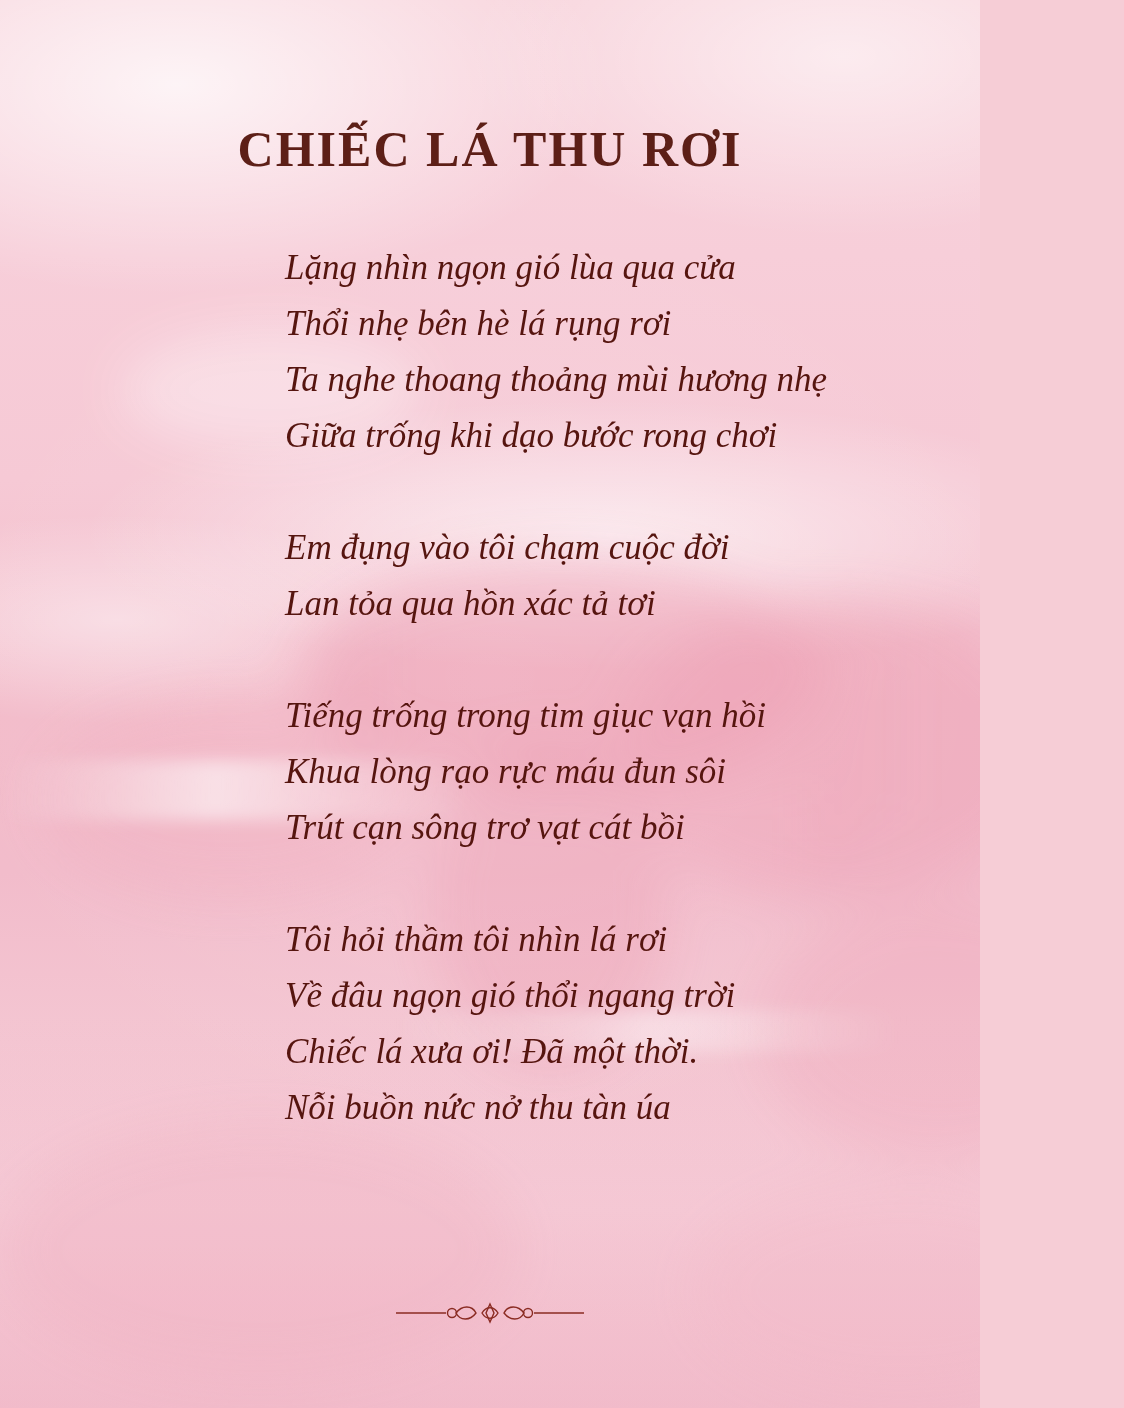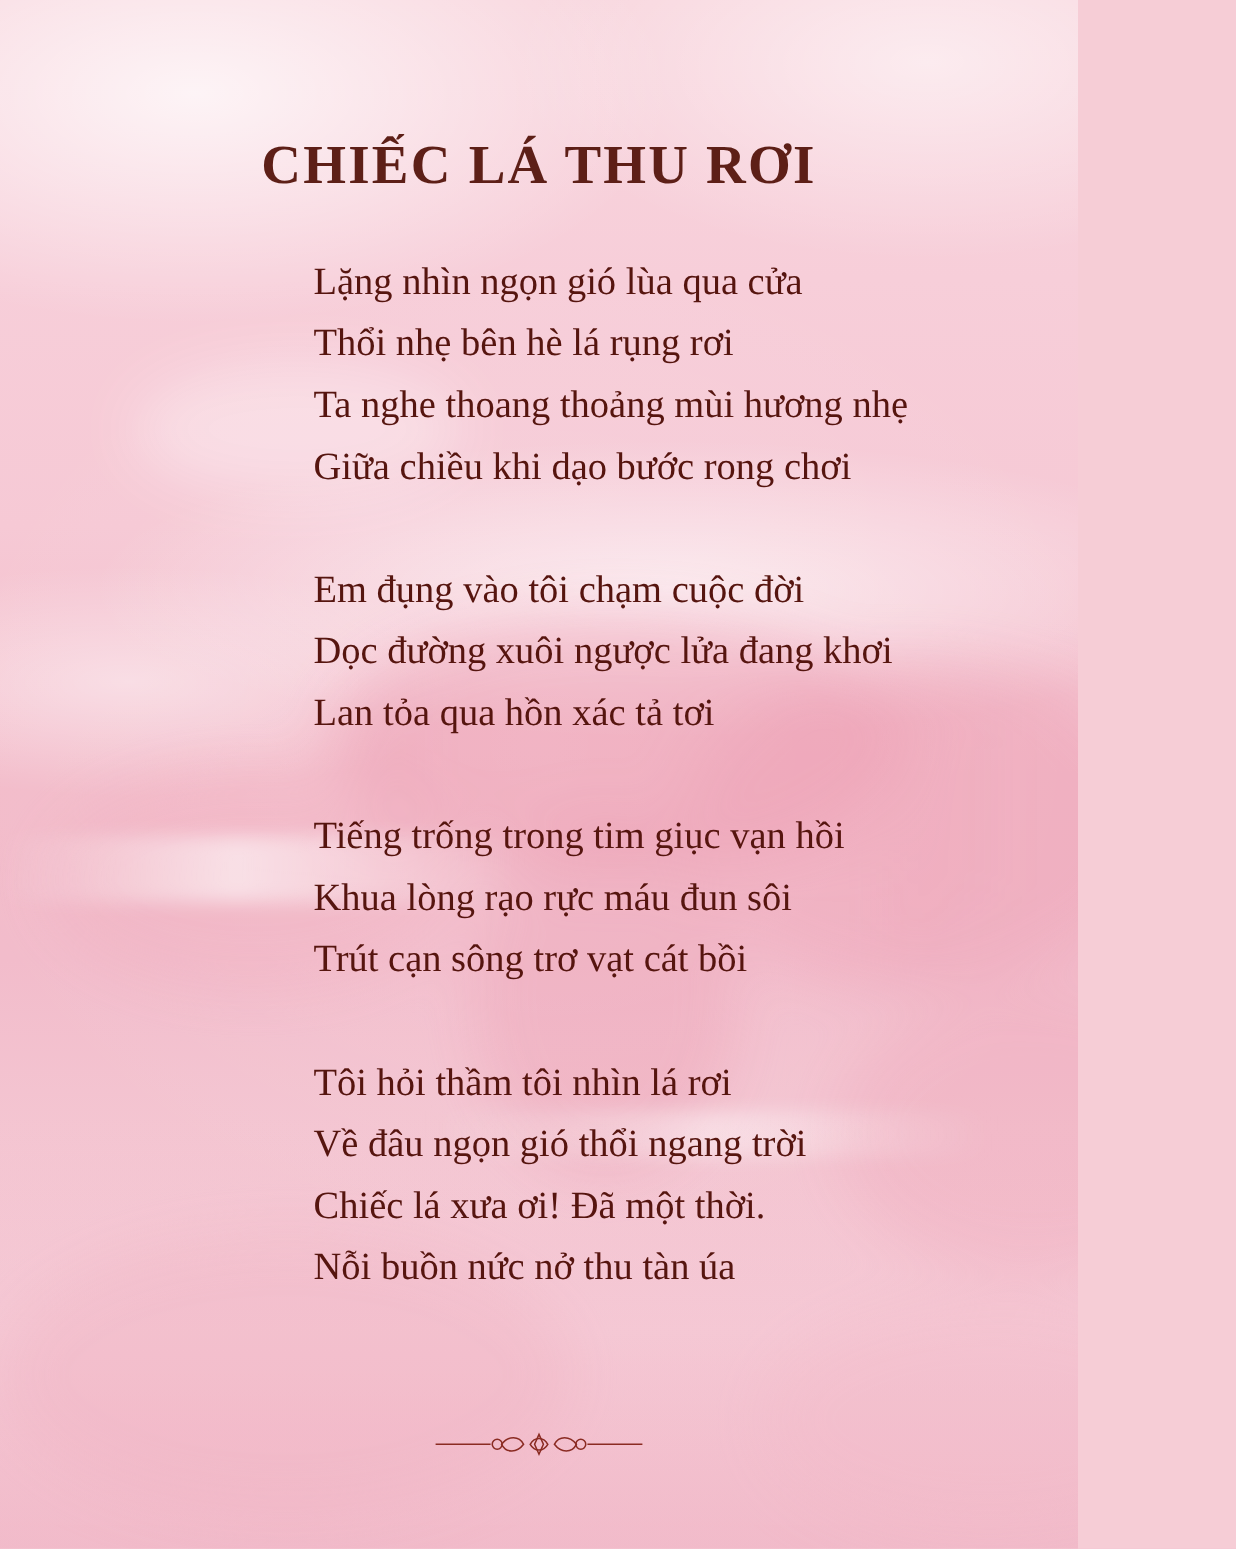--- a/index.html
+++ b/index.html
@@ -116,21 +116,22 @@
   }
 
   .stanzas {
     position: absolute;
     top: 228px;
     left: 285px;
     width: 760px;
   }
 
   .stanza {
-    margin: 0 0 56px 0;
+    margin: 12px 0 56px 0;
+    font-style: italic;
   }
   .stanza:last-child {
     margin-bottom: 0;
   }
 
   .verse-line {
     font-family: "Liberation Serif", "DejaVu Serif", serif;
     font-size: 35px;
     line-height: 56px;
     color: #56150f;
@@ -177,26 +178,25 @@
   <div class="content">
 
     <h1 class="poem-title">CHIẾC LÁ THU RƠI</h1>
 
     <div class="stanzas">
 
       <div class="stanza">
         <div class="verse-line">Lặng nhìn ngọn gió lùa qua cửa</div>
         <div class="verse-line">Thổi nhẹ bên hè lá rụng rơi</div>
         <div class="verse-line">Ta nghe thoang thoảng mùi hương nhẹ</div>
-        <div class="verse-line">Giữa chiều khi dạo bước rong chơi</div>
+        <div class="verse-line">Giữa trống khi dạo bước rong chơi</div>
       </div>
 
       <div class="stanza">
         <div class="verse-line">Em đụng vào tôi chạm cuộc đời</div>
-        <div class="verse-line">Dọc đường xuôi ngược lửa đang khơi</div>
         <div class="verse-line">Lan tỏa qua hồn xác tả tơi</div>
       </div>
 
       <div class="stanza">
         <div class="verse-line">Tiếng trống trong tim giục vạn hồi</div>
         <div class="verse-line">Khua lòng rạo rực máu đun sôi</div>
         <div class="verse-line">Trút cạn sông trơ vạt cát bồi</div>
       </div>
 
       <div class="stanza">

